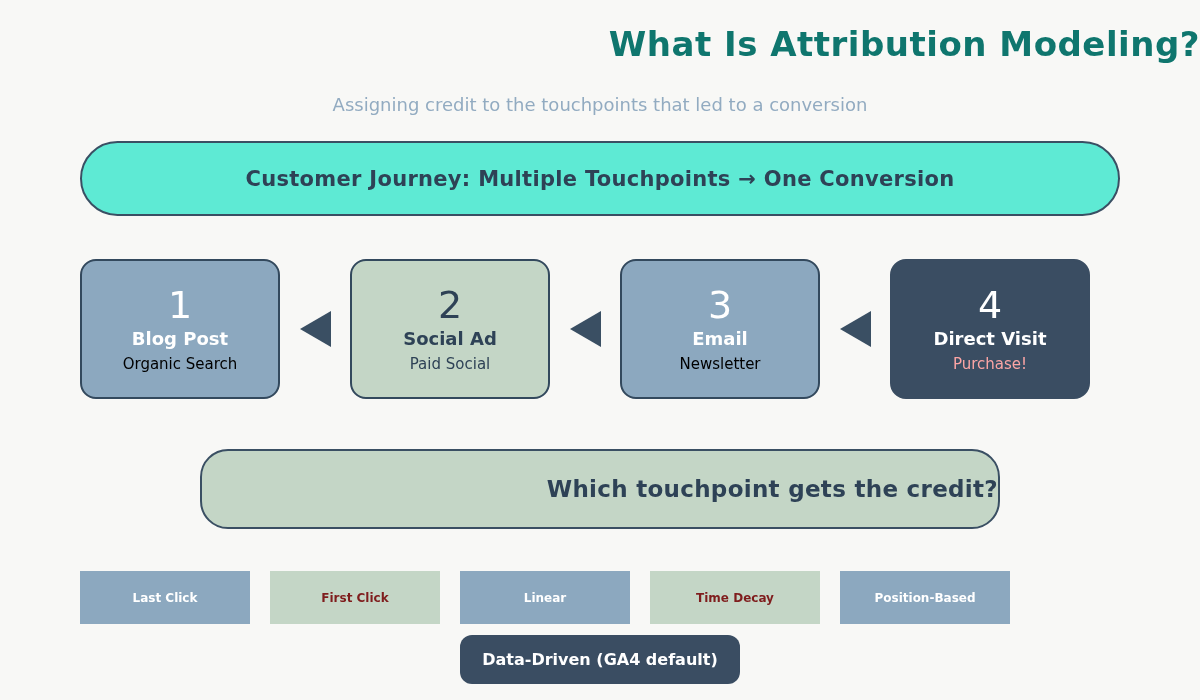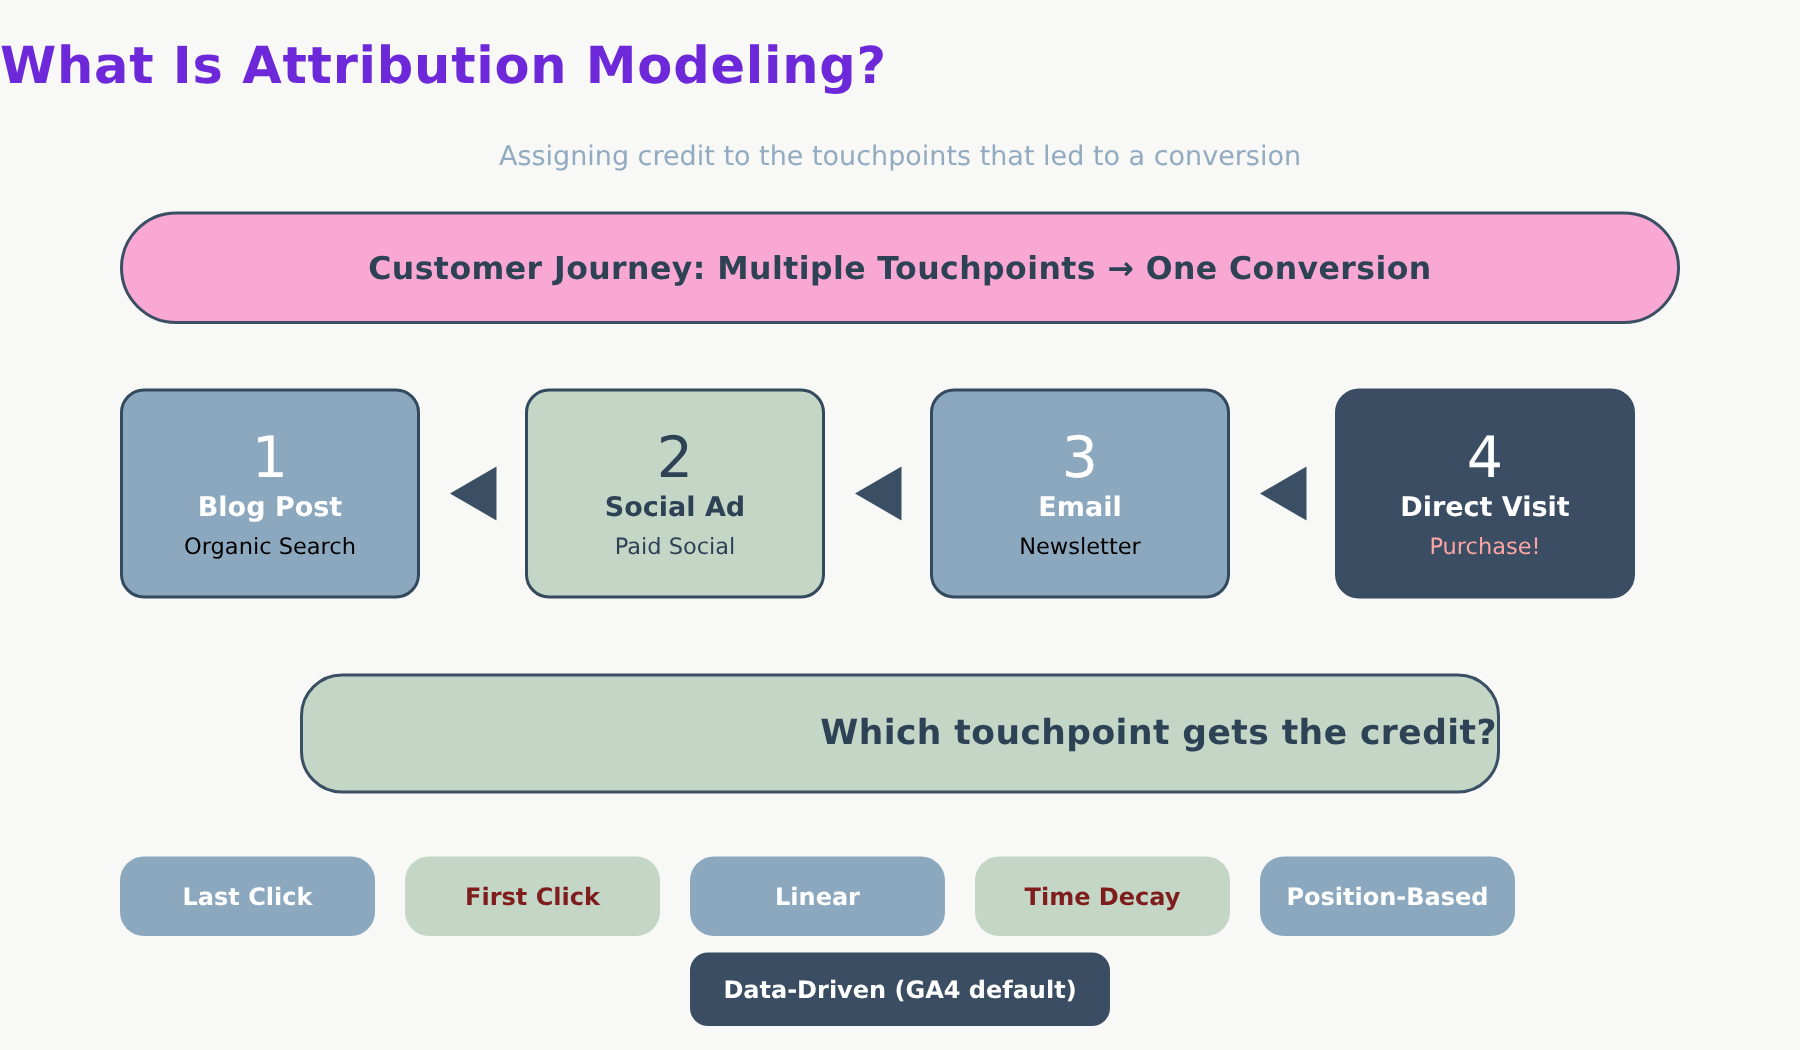--- a/index.html
+++ b/index.html
@@ -6,31 +6,31 @@
   body{
     width:1200px;height:700px;
     background:#f8f8f6;
     font-family:"DejaVu Sans", sans-serif;
     -webkit-font-smoothing:antialiased;
   }
   .canvas{position:relative;width:1200px;height:700px;overflow:hidden;}
 
   .page-title{
     position:absolute;top:24px;left:0;width:1200px;
-    text-align:left;font-size:34px;font-weight:bold;color:#6d28d9;
+    text-align:right;font-size:34px;font-weight:bold;color:#0f766e;
     letter-spacing:.5px;
   }
   .page-subtitle{
     position:absolute;top:78px;left:0;width:1200px;
     text-align:center;font-size:18px;color:#92abc1;margin-top:16px;
   }
 
   .banner{
     position:absolute;left:80px;top:141px;width:1040px;height:75px;
-    background:#f9a8d4;border:2px solid #3a4f63;border-radius:38px;
+    background:#5eead4;border:2px solid #3a4f63;border-radius:38px;
     box-sizing:border-box;
     display:flex;align-items:center;justify-content:center;
   }
   .banner-text{font-size:21px;font-weight:bold;color:#2e4256;letter-spacing:.3px;}
 
   .touchpoint{
     position:absolute;top:259px;width:200px;height:140px;
     border-radius:16px;border:2px solid #33495d;box-sizing:border-box;
     display:flex;flex-direction:column;align-items:center;justify-content:center;
     text-align:center;
@@ -63,24 +63,24 @@
   .question-box{
     position:absolute;left:200px;top:449px;width:800px;height:80px;
     background:#c4d6c6;border:2px solid #3a4f63;border-radius:28px;
     box-sizing:border-box;
     display:flex;align-items:center;justify-content:flex-end;
   }
   .question-text{font-size:23px;font-weight:bold;color:#2e4256;letter-spacing:.3px;}
 
   .model-btn{
     position:absolute;top:571px;width:170px;height:53px;
-    border:none;border-radius:16px;
+    border:none;border-radius:0;
     display:flex;align-items:center;justify-content:center;
     font-family:"DejaVu Sans", sans-serif;
-    font-size:16px;font-weight:bold;cursor:pointer;padding:0;
+    font-size:12px;font-weight:bold;cursor:pointer;padding:0;
   }
   .model-blue{background:#8ca8bf;color:#ffffff;}
   .model-green{background:#c4d6c6;color:#7f1d1d;}
   .m-1{left:80px;} .m-2{left:270px;} .m-3{left:460px;text-align:right;} .m-4{left:650px;} .m-5{left:840px;}
 
   .default-btn{
     position:absolute;left:460px;top:635px;width:280px;height:49px;
     background:#3a4d62;color:#ffffff;border:none;border-radius:12px;
     display:flex;align-items:center;justify-content:center;
     font-family:"DejaVu Sans", sans-serif;

